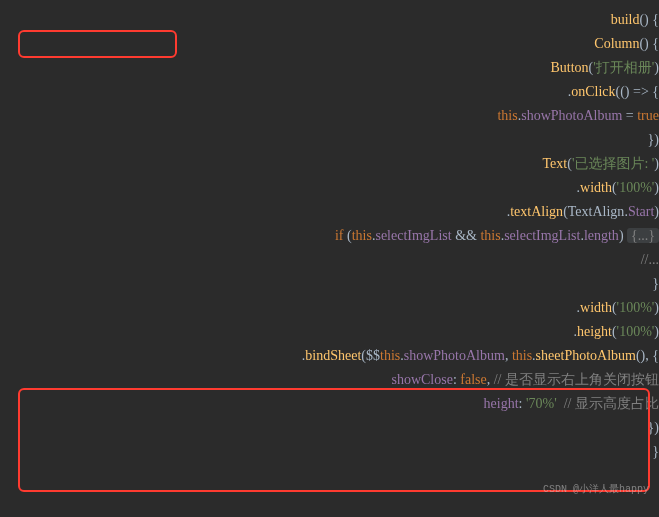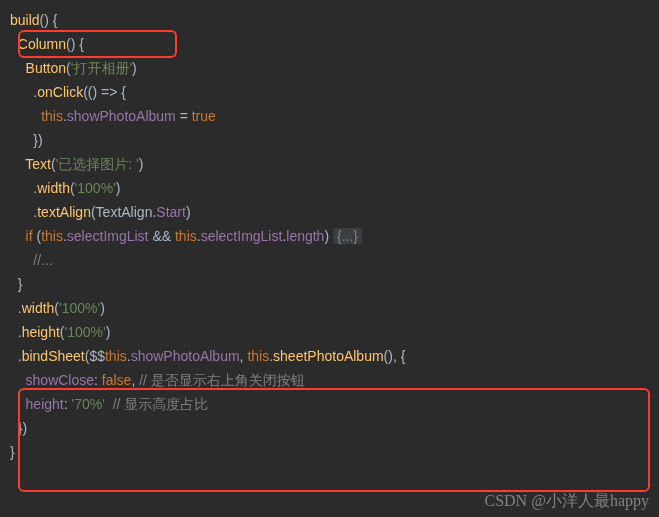--- a/index.html
+++ b/index.html
@@ -12,21 +12,22 @@
     color: #a9b7c6;
     width: 659px;
     height: 517px;
     overflow: hidden;
     position: relative;
   }
   pre {
     margin: 0;
     padding: 8px 0 0 10px;
     white-space: pre;
-    font-family: Liberation Sans, sans-serif;
+    font-family: Liberation Serif, serif;
+    text-align: right;
   }
   .kw      { color: #cc7832; }      
   .func    { color: #ffc66d; }      
   .method  { color: #ffc66d; }
   .prop    { color: #9876aa; }      
   .str     { color: #6a8759; }      
   .comment { color: #808080; }
   .plain   { color: #a9b7c6; }
   .punc    { color: #a9b7c6; }
   .fold    { color: #808080; background: #3c3f41; border-radius:3px; padding:0 4px;}
@@ -37,24 +38,24 @@
     border: 2px solid #ff3b30;
     border-radius: 6px;
     pointer-events: none;
   }
   #hl1 { left: 18px; top: 30px; width: 155px; height: 24px; }
   #hl2 { left: 18px; top: 388px; width: 628px; height: 100px; }
 
   .watermark {
     position: absolute;
     right: 10px;
-    bottom: 4px;
+    bottom: 15px;
     color: rgba(200,200,200,0.55);
-    font-family: Liberation Serif, serif;
-    font-size: 16px;
+    font-family: Liberation Mono, monospace;
+    font-size: 10px;
     pointer-events: none;
   }
 </style>
 </head>
 <body>
 
 <pre><span><span class="func">build</span><span class="punc">() {</span></span>
 <span>  <span class="func">Column</span><span class="punc">() {</span></span>
 <span>    <span class="func">Button</span><span class="punc">(</span><span class="str">'打开相册'</span><span class="punc">)</span></span>
 <span>      .<span class="method">onClick</span><span class="punc">(() =&gt; {</span></span>

